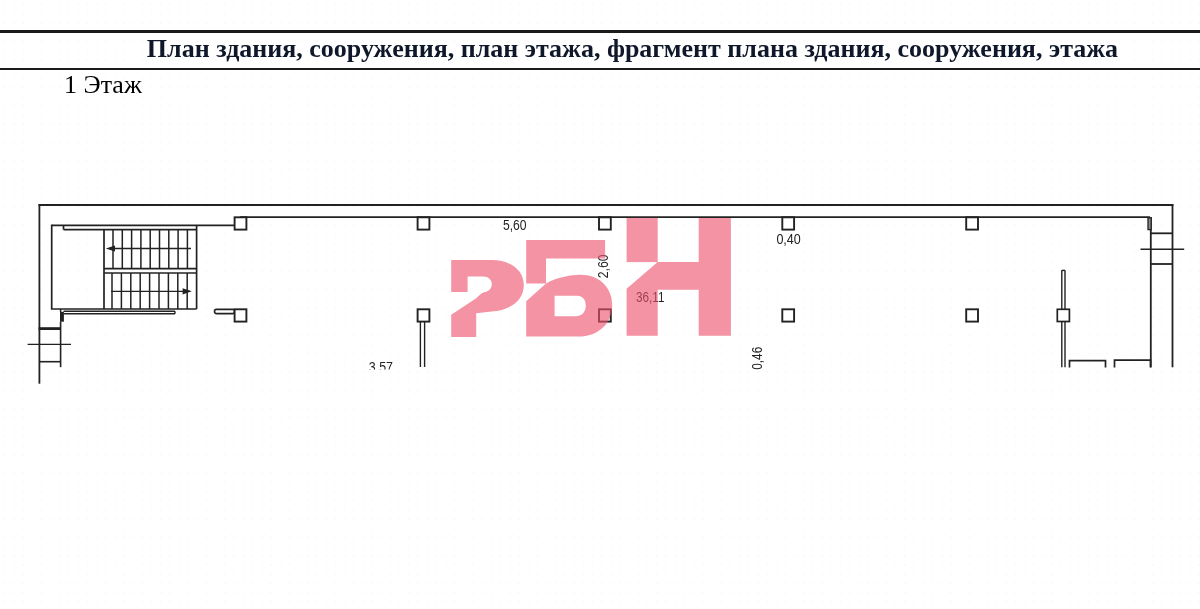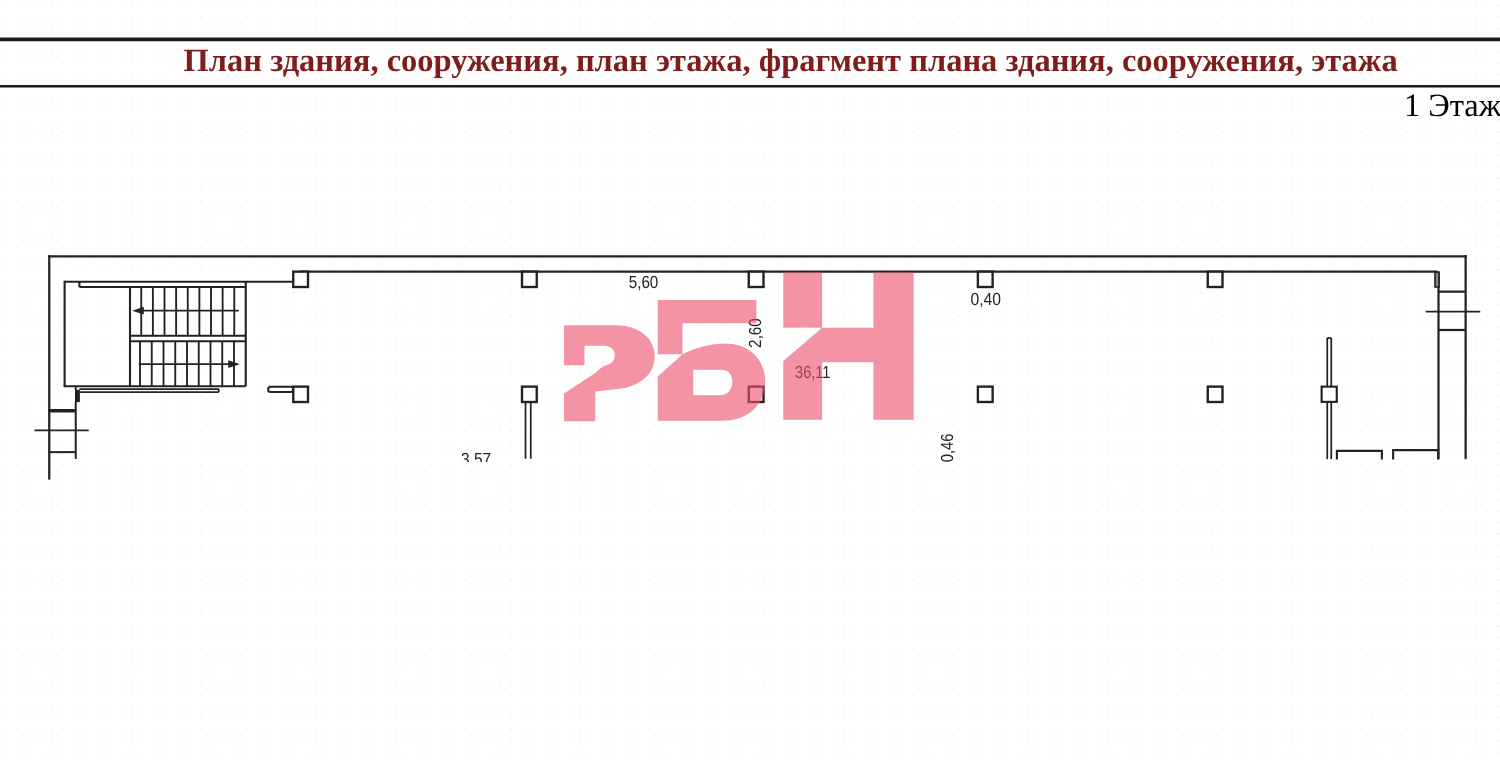--- a/index.html
+++ b/index.html
@@ -3,22 +3,22 @@
 <meta charset="utf-8">
 <style>
   html,body{margin:0;padding:0;}
   body{width:1200px;height:609px;background:#ffffff;position:relative;overflow:hidden;
        font-family:"Liberation Sans",sans-serif;}
   .dots{position:absolute;left:0;top:0;width:1200px;height:609px;
         background-image:radial-gradient(circle, #dfe3e6 0.55px, rgba(255,255,255,0) 0.75px);
         background-size:9.2px 9.2px;opacity:0.38;}
   .rule{position:absolute;left:0;width:1200px;height:2.5px;background:#1b1b1b;}
   .title{position:absolute;left:64px;top:33.5px;width:1137px;text-align:center;
-         font-family:"Liberation Serif",serif;font-weight:bold;font-size:26px;line-height:29px;color:#7f1d1d;}
-  .subtitle{position:absolute;left:64px;top:70px;width:1137px;text-align:right;
+         font-family:"Liberation Serif",serif;font-weight:bold;font-size:26px;line-height:29px;color:#0f172a;}
+  .subtitle{position:absolute;left:64px;top:70px;width:1137px;text-align:left;
          font-family:"Liberation Serif",serif;font-size:26px;line-height:29px;color:#000;}
   svg{position:absolute;left:0;top:0;}
   .dim{font-family:"Liberation Sans",sans-serif;font-size:14px;fill:#222222;}
 </style>
 </head>
 <body>
 
 <div class="dots"></div>
 
 <div class="rule" style="top:30.4px;"></div>

